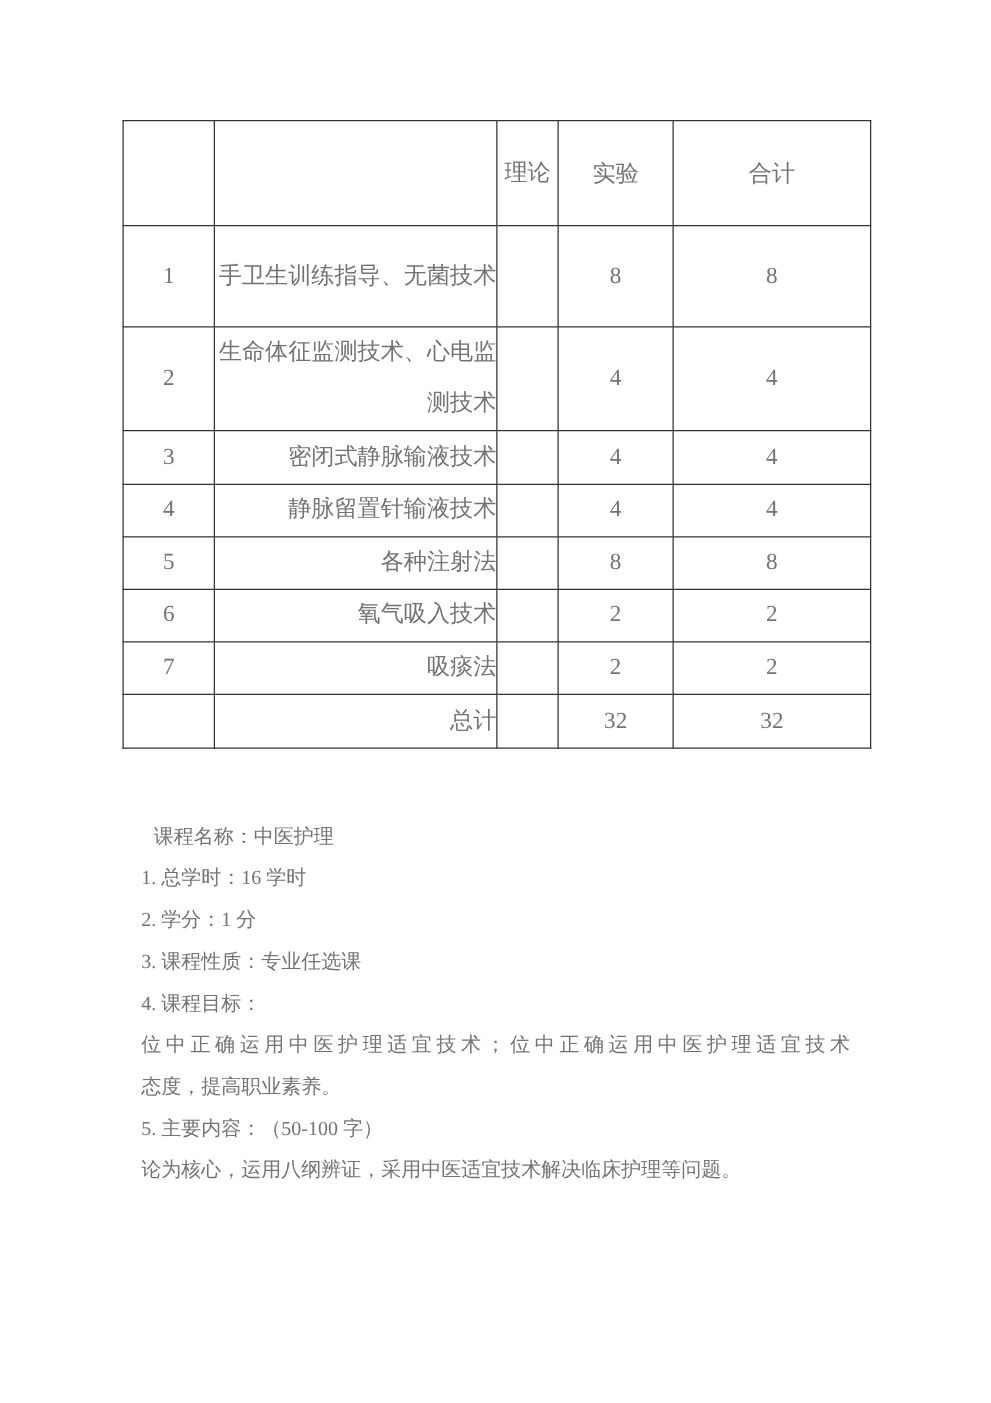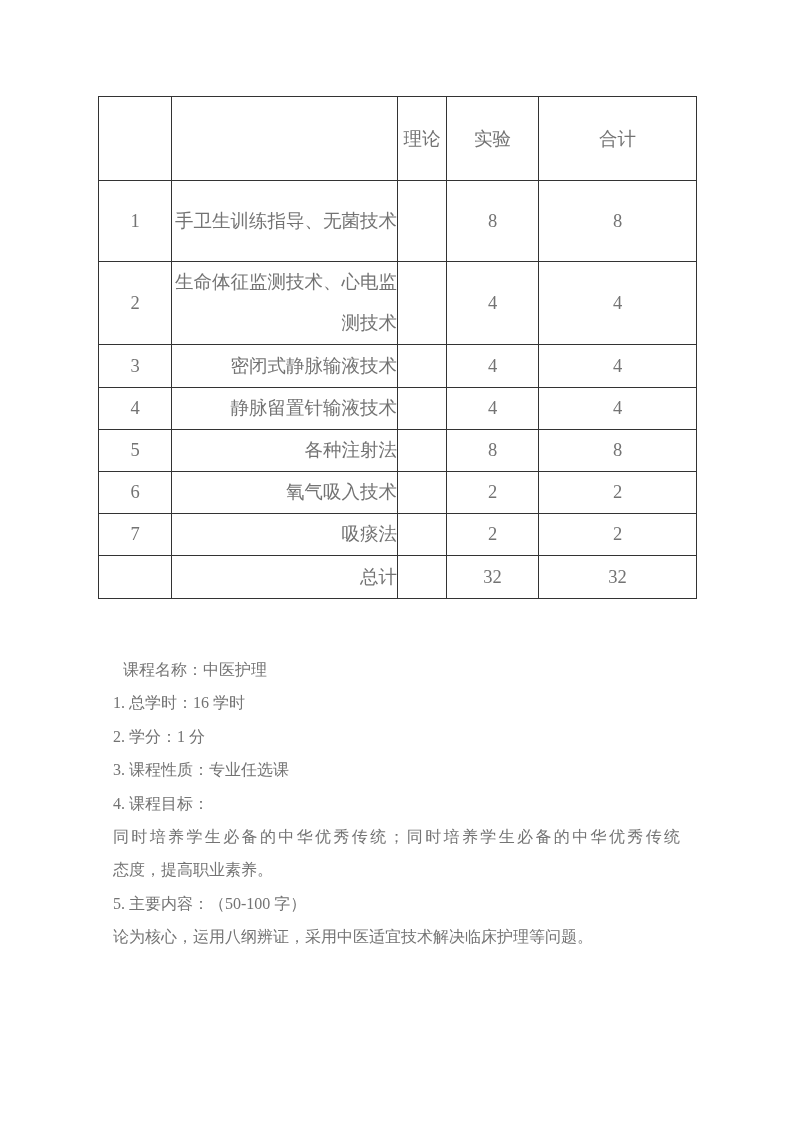--- a/index.html
+++ b/index.html
@@ -124,19 +124,19 @@
       </tr>
     </tbody>
   </table>
 
   <div class="textblock">
     <div class="line shift">课程名称：中医护理</div>
     <div class="line">1. 总学时：16 学时</div>
     <div class="line">2. 学分：1 分</div>
     <div class="line">3. 课程性质：专业任选课</div>
     <div class="line">4. 课程目标：</div>
-    <div class="line j">同时培养学生必备的中华优秀传统；同时培养学生必备的中华优秀传统</div>
+    <div class="line j">位中正确运用中医护理适宜技术；位中正确运用中医护理适宜技术</div>
     <div class="line">态度，提高职业素养。</div>
     <div class="line">5. 主要内容：（50-100 字）</div>
     <div class="line">论为核心，运用八纲辨证，采用中医适宜技术解决临床护理等问题。</div>
   </div>
 
 </div>
 
 </body></html>

